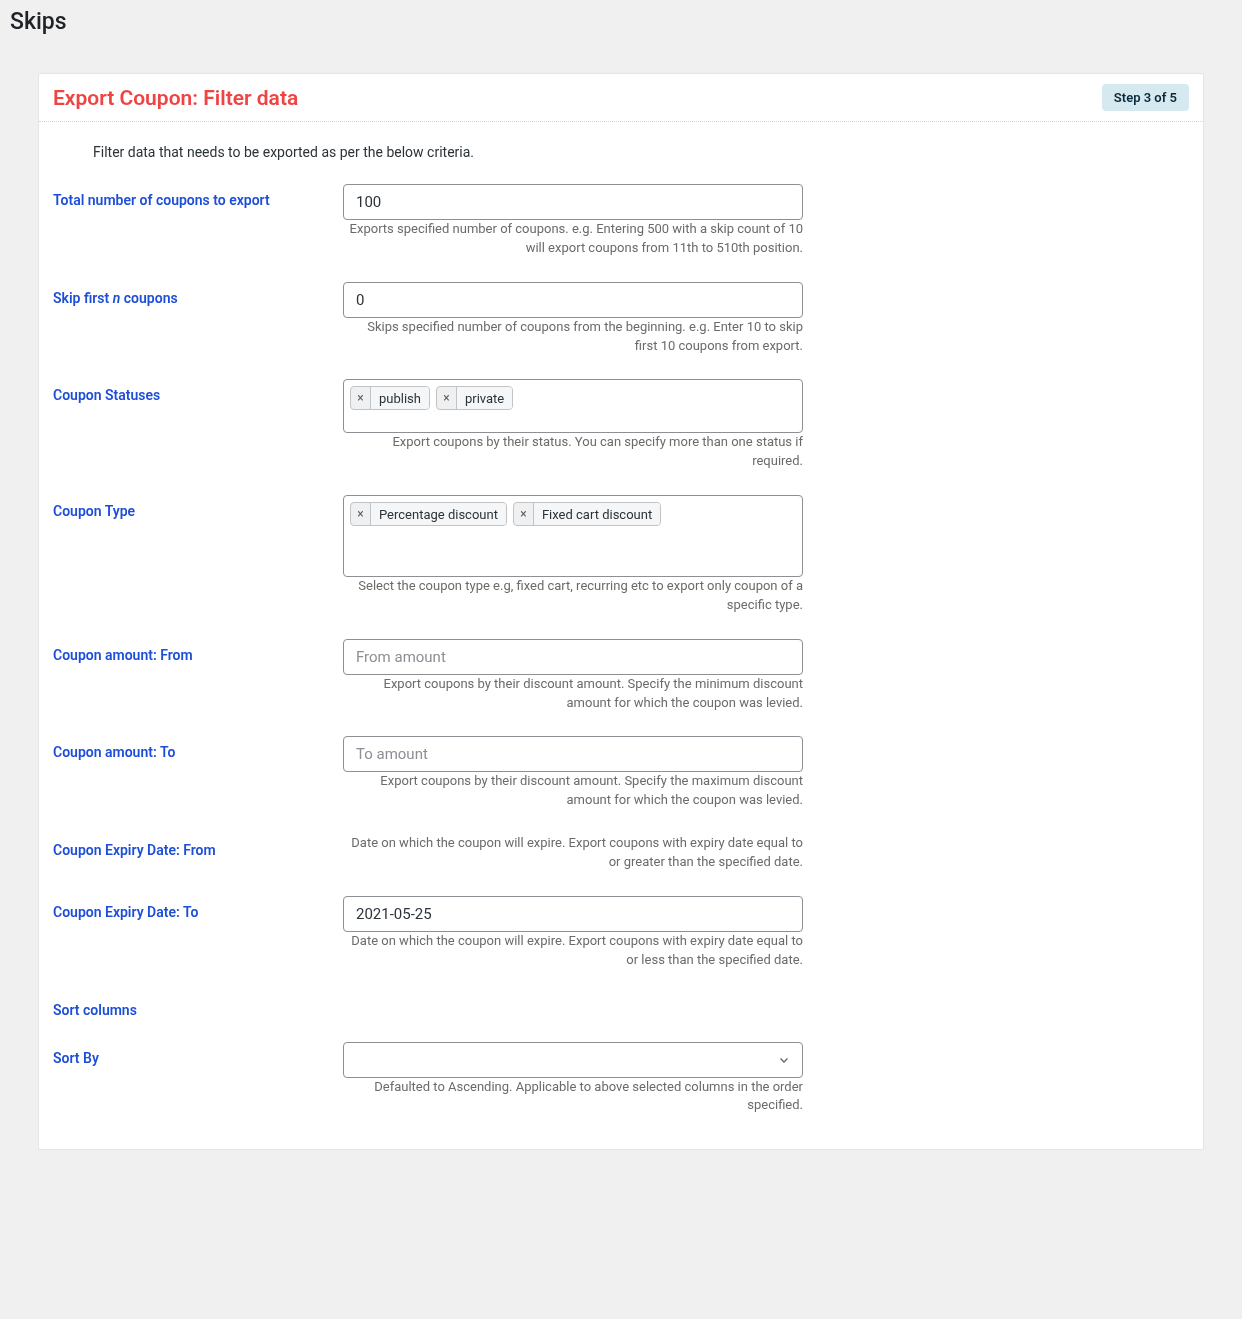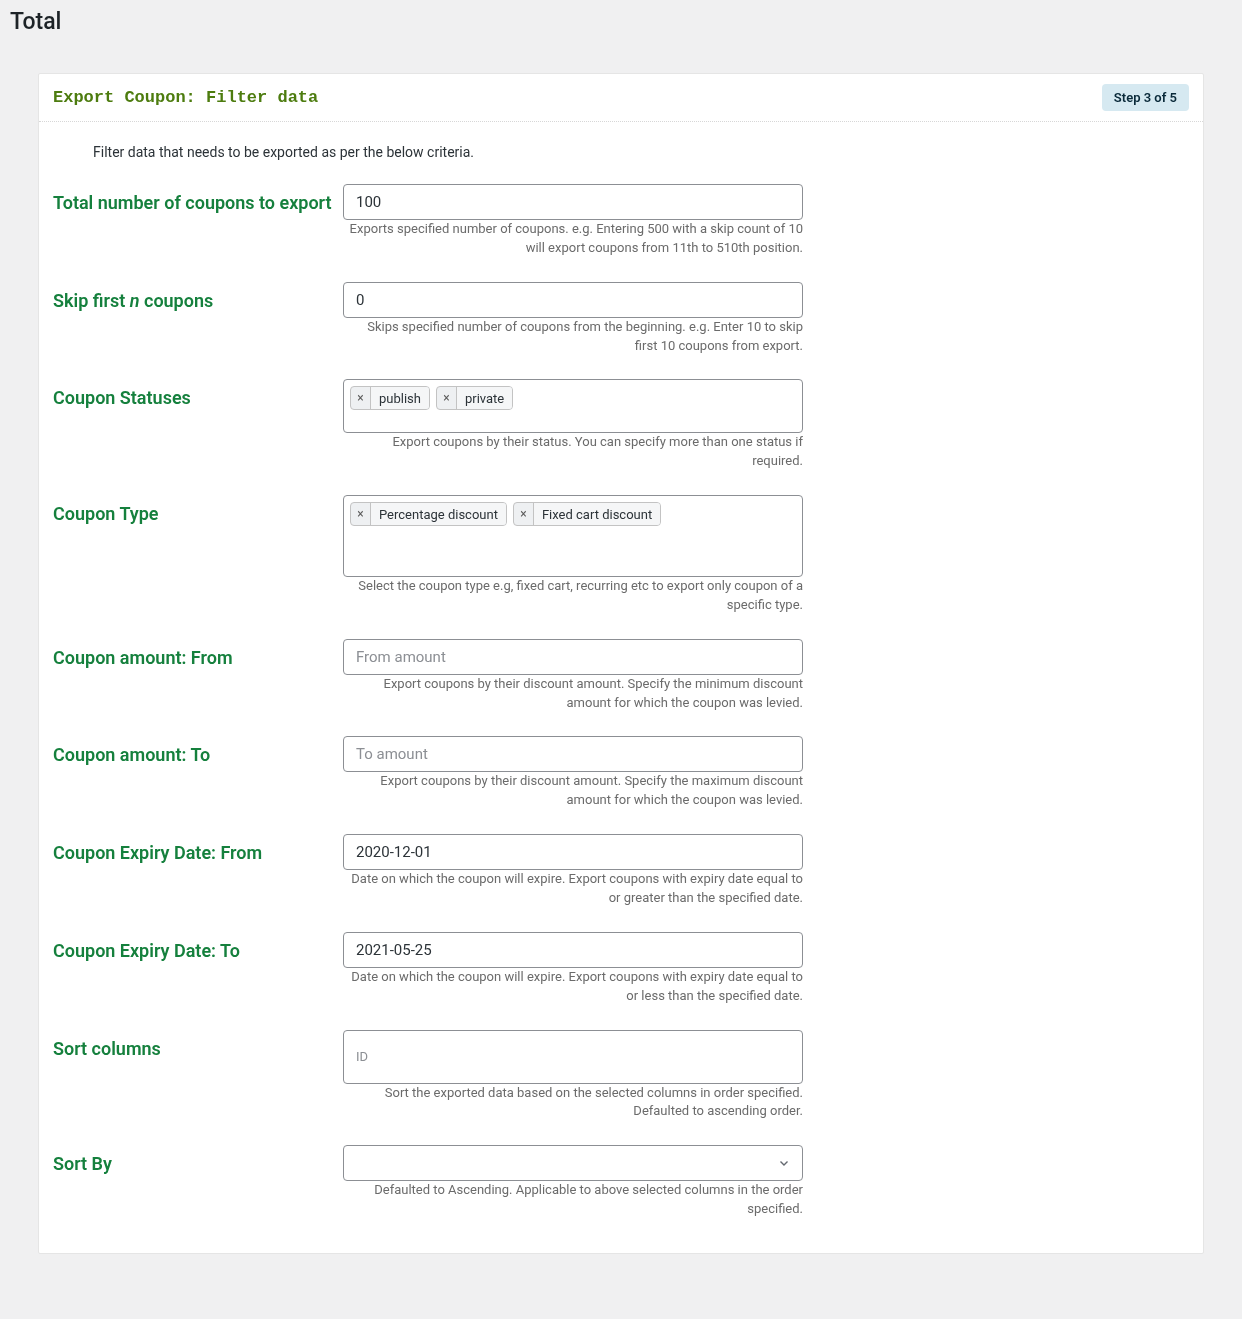--- a/index.html
+++ b/index.html
@@ -25,24 +25,23 @@
     border-radius: 2px;
   }
   .panel-header {
     display: flex;
     align-items: center;
     justify-content: space-between;
     padding: 10px 14px;
     border-bottom: 1px dotted #d7d7d7;
   }
   .panel-header h2 {
-    font-size: 17px;
+    font-size: 21px;
     font-weight: 600;
-    color: #4d7c0f;
-    font-family: Liberation Mono, monospace;
+    color: #ef4444;
   }
   .step-badge {
     background: #d6e9f1;
     color: #0a2a3a;
     border-radius: 4px;
     padding: 6px 12px;
     font-size: 13px;
     font-weight: 600;
     margin-left: 48px;
   }
@@ -54,22 +53,22 @@
   }
   .form-area { padding: 0 14px 22px 14px; }
   .row {
     display: flex;
     align-items: flex-start;
     padding: 12px 0;
   }
   .row-label {
     width: 290px;
     font-weight: 600;
-    font-size: 18px;
-    color: #15803d;
+    font-size: 14px;
+    color: #1d4ed8;
     padding-top: 8px;
   }
   .row-label .ital { font-style: italic; font-weight: 600; }
   .row-field { flex: 1; max-width: 460px; }
   .text-input, .select-input {
     width: 100%;
     max-width: 460px;
     height: 36px;
     border: 1px solid #8c8f94;
     border-radius: 4px;
@@ -144,21 +143,21 @@
     align-items: center;
     color: #2c3338;
     background: #f5f6f7;
   }
   .icon-svg { display: block; }
 </style>
 </head>
 <body>
 
 <div class="page">
-  <h1 class="page-title">Total</h1>
+  <h1 class="page-title">Skips</h1>
 
   <div class="panel">
     <div class="panel-header">
       <h2>Export Coupon: Filter data</h2>
       <span class="step-badge">Step 3 of 5</span>
     </div>
 
     <div class="intro">Filter data that needs to be exported as per the below criteria.</div>
 
     <div class="form-area">
@@ -227,41 +226,34 @@
         <div class="row-label">Coupon amount: To</div>
         <div class="row-field">
           <input type="text" class="text-input" placeholder="To amount" style="">
           <div class="help">Export coupons by their discount amount. Specify the maximum discount amount for which the coupon was levied.</div>
         </div>
       </div>
 
       <div class="row">
         <div class="row-label">Coupon Expiry Date: From</div>
         <div class="row-field">
-          <input type="text" class="text-input" value="2020-12-01" style="">
           <div class="help">Date on which the coupon will expire. Export coupons with expiry date equal to or greater than the specified date.</div>
         </div>
       </div>
 
       <div class="row">
         <div class="row-label">Coupon Expiry Date: To</div>
         <div class="row-field">
           <input type="text" class="text-input" value="2021-05-25" style="">
           <div class="help">Date on which the coupon will expire. Export coupons with expiry date equal to or less than the specified date.</div>
         </div>
       </div>
 
       <div class="row">
         <div class="row-label">Sort columns</div>
-        <div class="row-field">
-          <div class="tagbox-short">
-            <span class="tagbox-placeholder">ID</span>
-          </div>
-          <div class="help">Sort the exported data based on the selected columns in order specified. Defaulted to ascending order.</div>
-        </div>
       </div>
 
       <div class="row">
         <div class="row-label">Sort By</div>
         <div class="row-field">
           <div class="select-wrap">
             <select class="select-input">
               <option>Ascending</option>
             </select>
             <span class="select-caret">

